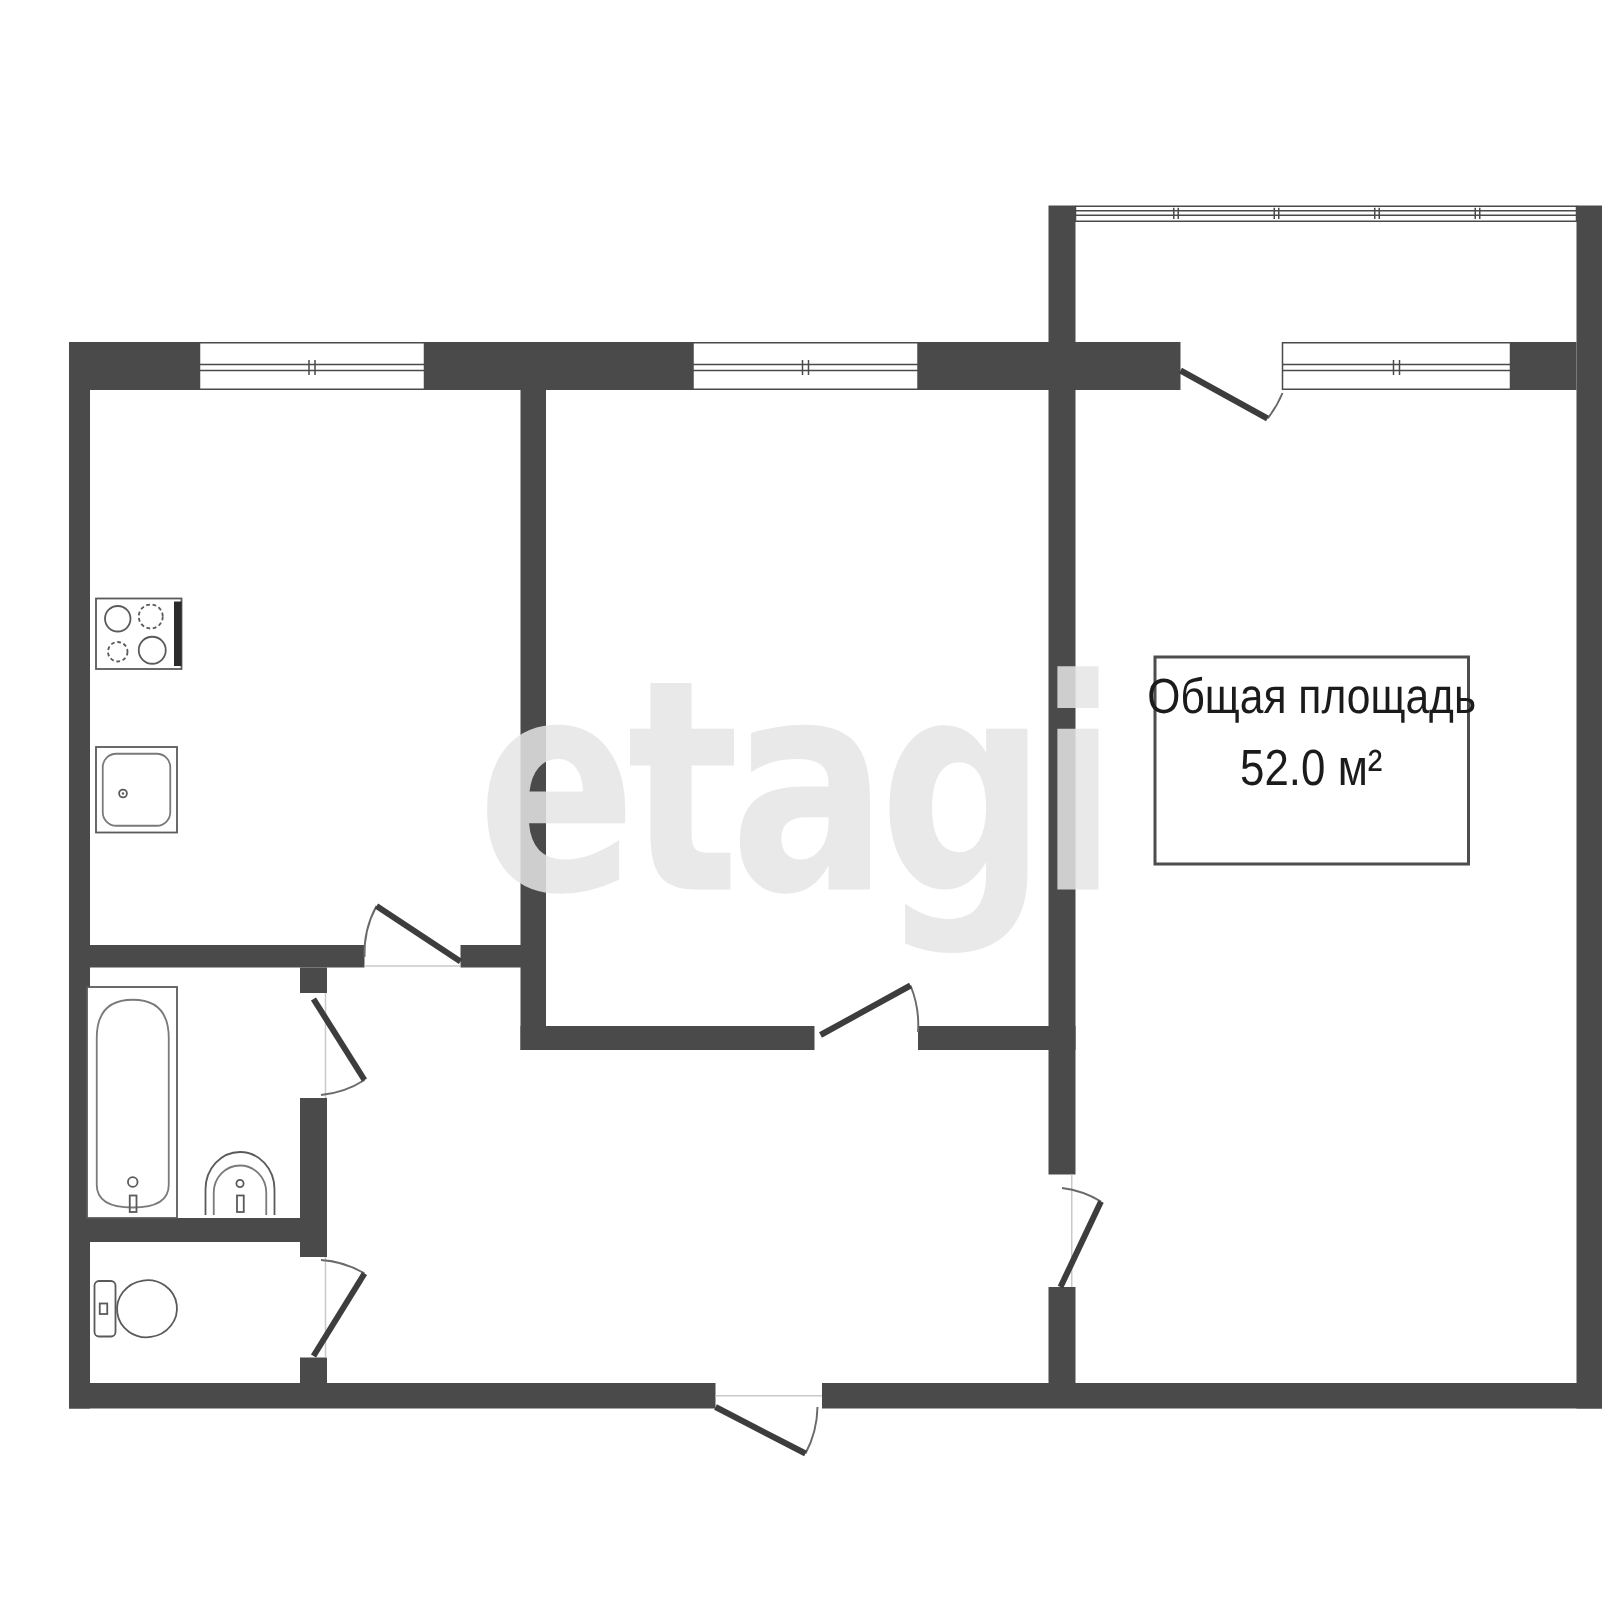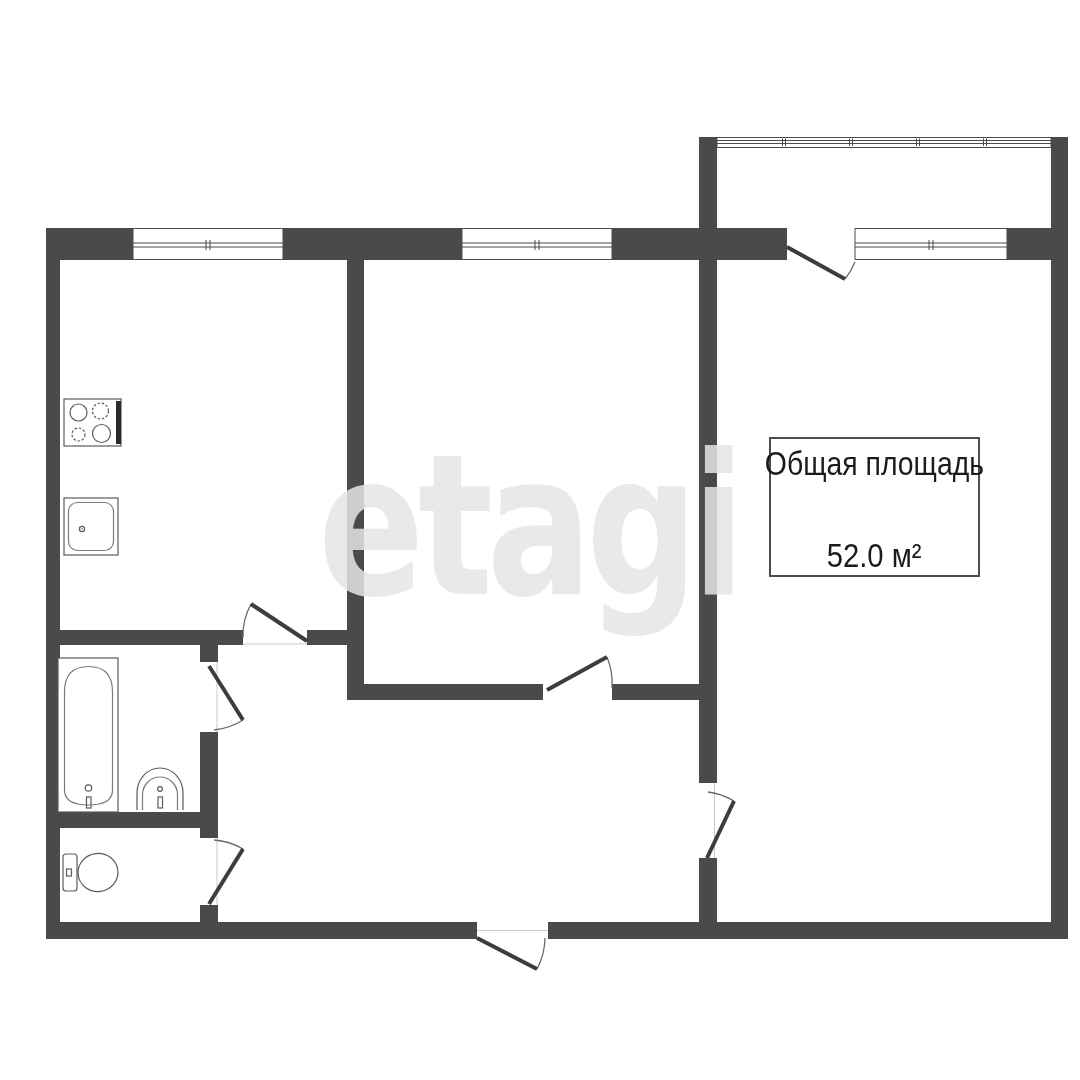--- a/index.html
+++ b/index.html
@@ -12,21 +12,21 @@
     font-family:"DejaVu Sans",sans-serif;
     font-weight:bold;font-size:196px;line-height:1;letter-spacing:-8px;
     color:rgba(229,229,229,0.85);
     transform:scaleX(0.80);transform-origin:left top;
     user-select:none;white-space:nowrap;
   }
   
   .area-box{
     position:absolute;left:769px;top:437px;width:211px;height:140px;
     background:#ffffff;border:2px solid #4d4d4d;box-sizing:border-box;
-    display:flex;flex-direction:column;align-items:center;justify-content:space-between;
+    display:flex;flex-direction:column;align-items:center;justify-content:flex-start;
     gap:10px;padding-top:6px;
   }
   .area-line1,.area-line2{
     color:#1b1b1b;display:inline-block;transform:scaleX(0.86);
     transform-origin:center;white-space:nowrap;
   }
   .area-line1{font-size:33px;}
   .area-line2{font-size:34px;}
 </style>
 </head>

